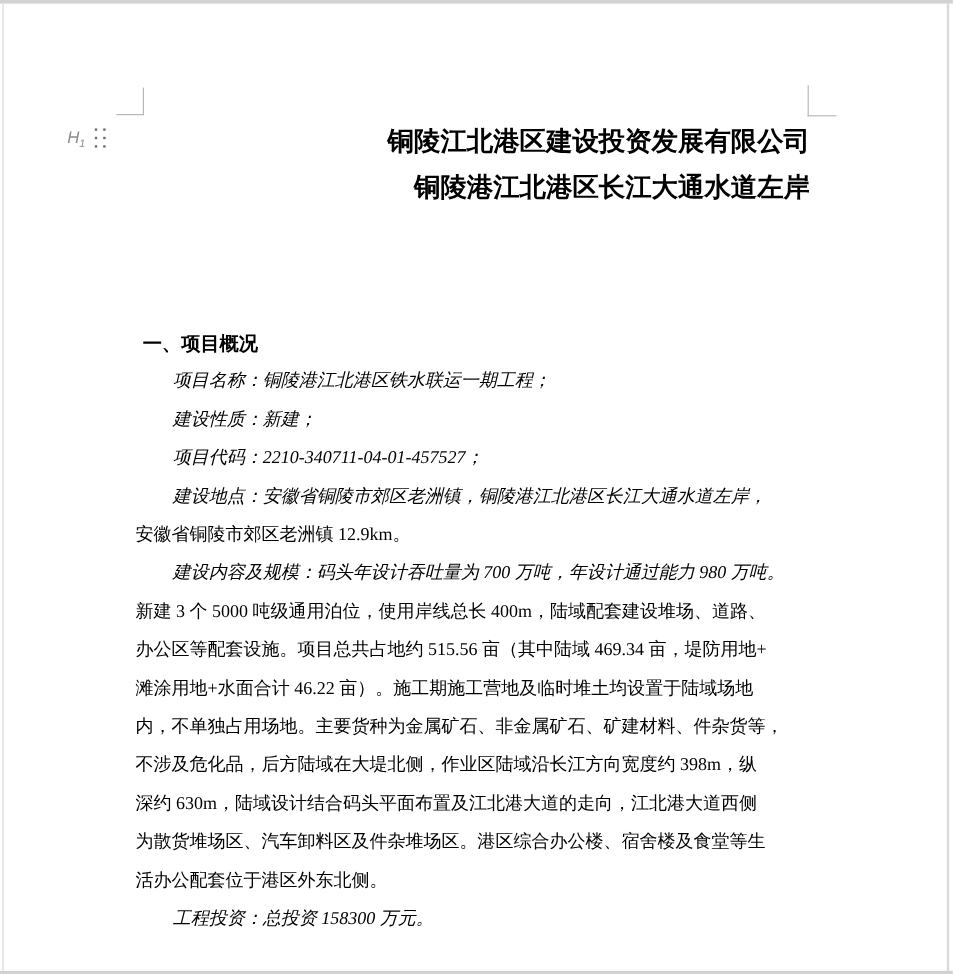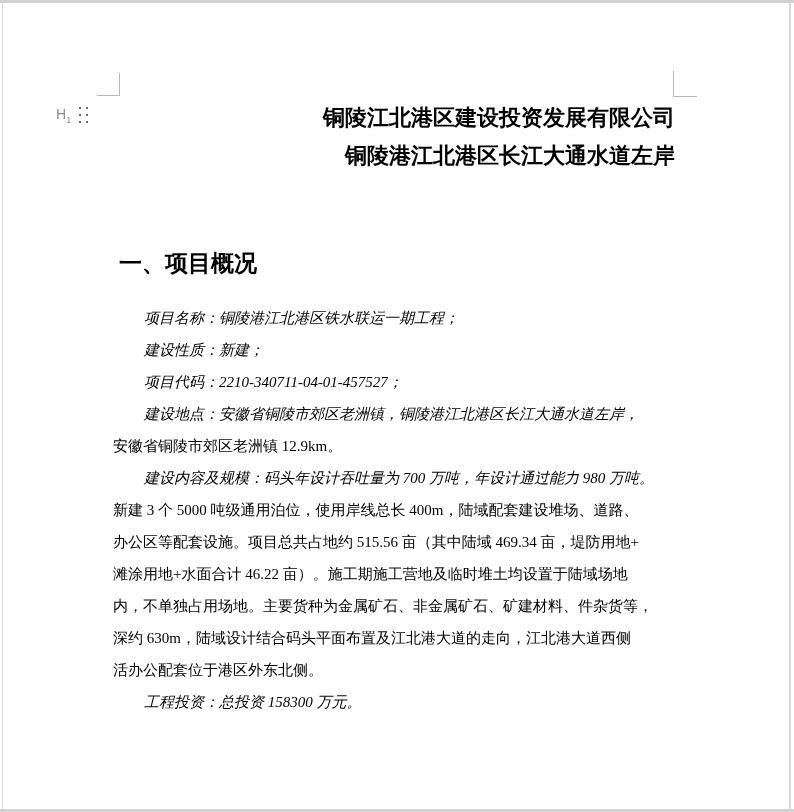--- a/index.html
+++ b/index.html
@@ -24,42 +24,42 @@
   }
   .crop-right {
     position: absolute; left: 673px; top: 71px; width: 24px; height: 26px;
     border-left: 1px solid #b8b8b8; border-bottom: 1px solid #b8b8b8;
   }
 
   
   .h1-marker {
     position: absolute; left: 56px; top: 105px;
     font-family: "Liberation Sans", sans-serif;
-    font-size: 14px; color: #8c8c8c; line-height: 18px;
+    font-size: 14px; color: #8c8c8c; line-height: 18px; font-style: italic;
   }
   .h1-marker sub { font-size: 9px; }
   .drag-handle {
     position: absolute; left: 79px; top: 107px;
     display: inline-grid;
     grid-template-columns: 2px 2px;
     grid-auto-rows: 2px;
     column-gap: 5px; row-gap: 5px;
   }
   .drag-handle i { display: block; width: 2px; height: 2px; background: #6e6e6e; }
 
   
   .doc-title {
     position: absolute; left: 113px; top: 99px; width: 562px;
     text-align: right; font-weight: bold; font-size: 22px;
   }
   .doc-title div { height: 38px; line-height: 38px; white-space: nowrap; }
 
   .section-heading {
-    position: absolute; left: 119px; top: 252px;
-    font-weight: bold; font-size: 23px; line-height: 24px; white-space: nowrap;
+    position: absolute; left: 119px; top: 276px;
+    font-weight: bold; font-size: 16px; line-height: 24px; white-space: nowrap;
   }
 
   .doc-body {
     position: absolute; left: 113px; top: 302px; width: 566px;
     font-size: 15px;
   }
   .doc-body div { height: 32px; line-height: 32px; white-space: nowrap; }
   .doc-body div.indent { padding-left: 31px; font-style: italic; }
 </style>
 </head>
@@ -94,16 +94,18 @@
     <div class="indent">项目名称：铜陵港江北港区铁水联运一期工程；</div>
     <div class="indent">建设性质：新建；</div>
     <div class="indent">项目代码：2210-340711-04-01-457527；</div>
     <div class="indent">建设地点：安徽省铜陵市郊区老洲镇，铜陵港江北港区长江大通水道左岸，</div>
     <div>安徽省铜陵市郊区老洲镇 12.9km。</div>
     <div class="indent">建设内容及规模：码头年设计吞吐量为 700 万吨，年设计通过能力 980 万吨。</div>
     <div>新建 3 个 5000 吨级通用泊位，使用岸线总长 400m，陆域配套建设堆场、道路、</div>
     <div>办公区等配套设施。项目总共占地约 515.56 亩（其中陆域 469.34 亩，堤防用地+</div>
     <div>滩涂用地+水面合计 46.22 亩）。施工期施工营地及临时堆土均设置于陆域场地</div>
     <div>内，不单独占用场地。主要货种为金属矿石、非金属矿石、矿建材料、件杂货等，</div>
+    <div>不涉及危化品，后方陆域在大堤北侧，作业区陆域沿长江方向宽度约 398m，纵</div>
     <div>深约 630m，陆域设计结合码头平面布置及江北港大道的走向，江北港大道西侧</div>
+    <div>为散货堆场区、汽车卸料区及件杂堆场区。港区综合办公楼、宿舍楼及食堂等生</div>
     <div>活办公配套位于港区外东北侧。</div>
     <div class="indent">工程投资：总投资 158300 万元。</div>
   </div>
 
 </body></html>

